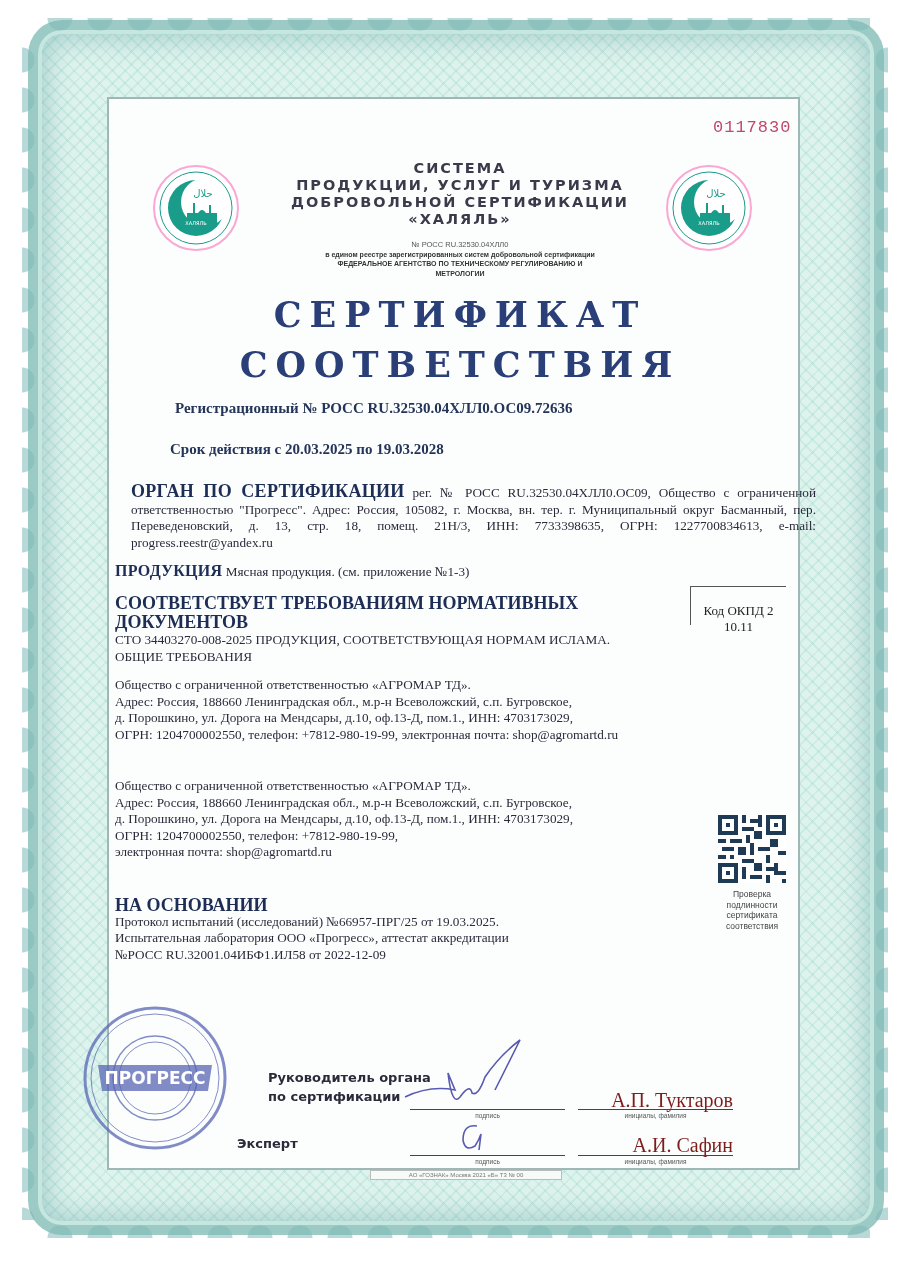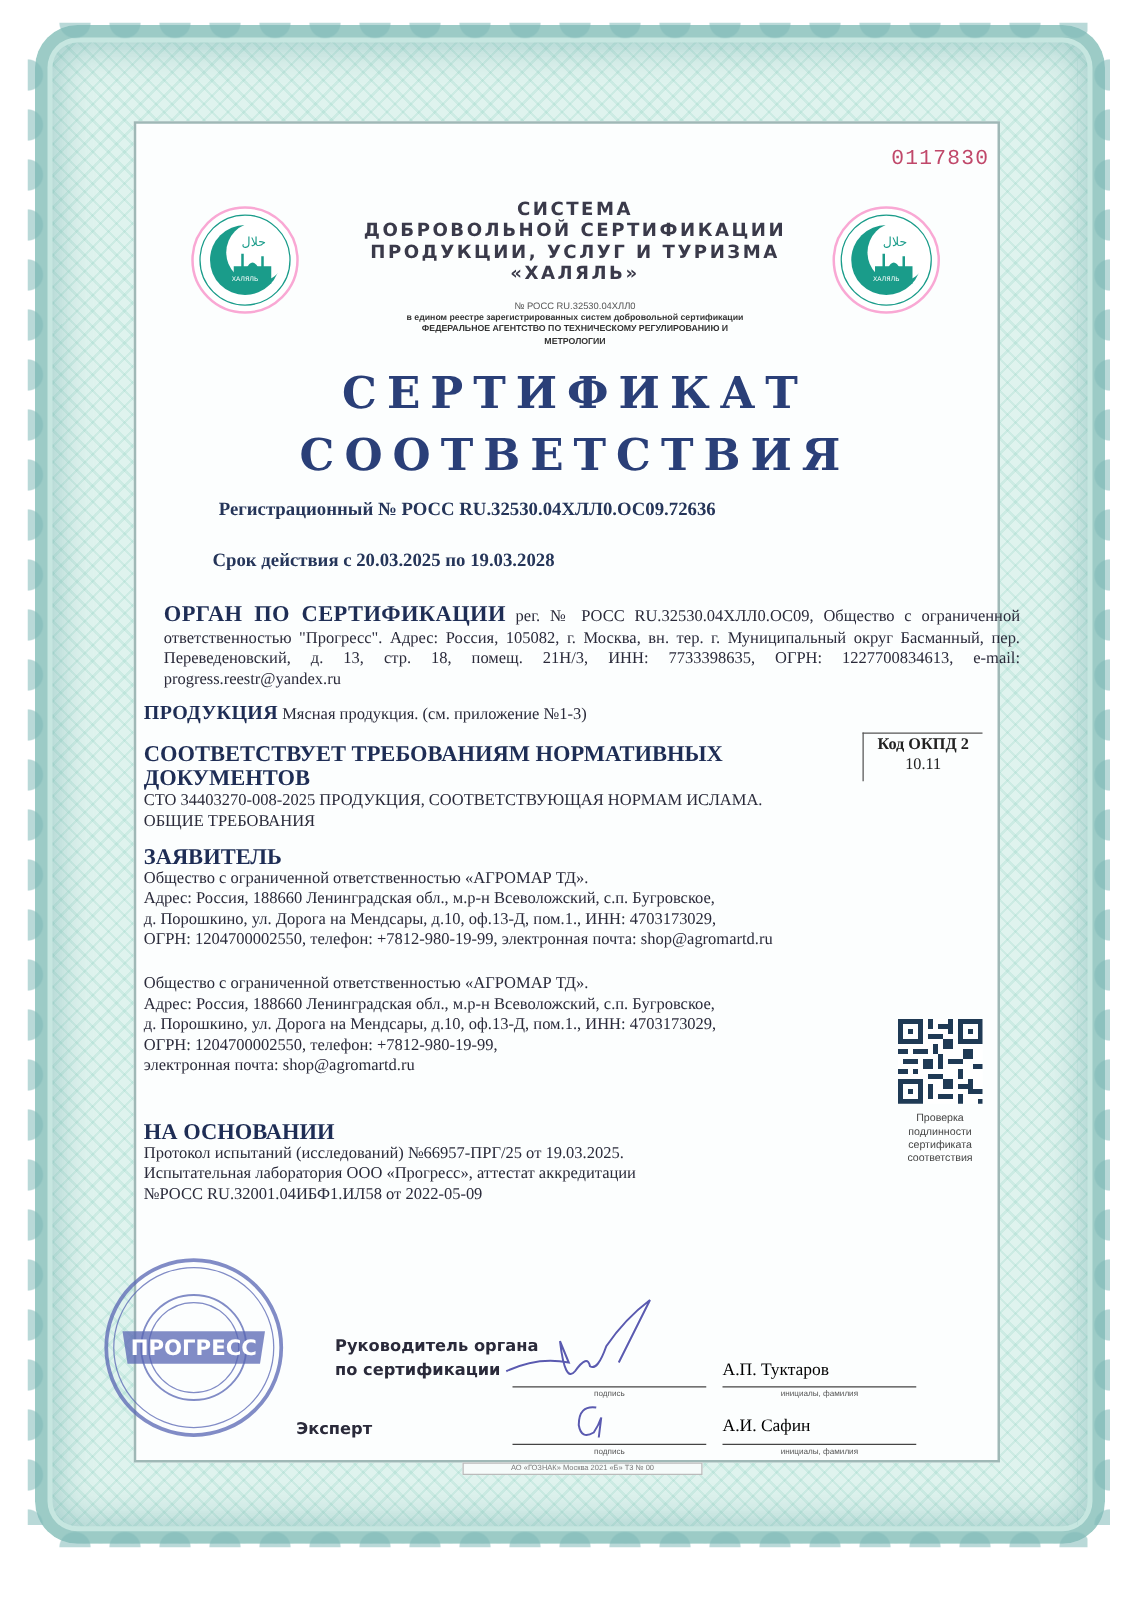--- a/index.html
+++ b/index.html
@@ -78,33 +78,33 @@
   .section { left:115px; width:685px; font-size:13.2px; line-height:16.5px; color:#2a2a3a; }
   .hdr { font-family:"Liberation Serif", serif; font-weight:bold; color:#1e2d55; font-size:18px; }
   .hdr-inline { font-weight:bold; color:#1e2d55; font-size:18px; letter-spacing:0.3px; }
   .justify { text-align:justify;margin-left:16px; }
 
   .okpd {
     left:690px; top:586px; width:95px; height:38px;
     border-top:1px solid #555; border-left:1px solid #555;
     text-align:center; font-size:13px; color:#222;
   }
-  .okpd .lbl { font-weight:bold; margin-top:0; }
+  .okpd .lbl { font-weight:normal; margin-top:16px; }
 
   .qr { left:718px; top:815px; width:68px; height:68px; }
   .qr-caption {
     left:712px; top:889px; width:80px; text-align:center;
     font-family:"Liberation Sans", sans-serif; font-size:8.5px; line-height:10.5px; color:#444;
   }
 
   .stamp { left:80px; top:1003px; width:150px; height:150px; }
   .sig-label { font-family:"DejaVu Sans", sans-serif; font-weight:bold; font-size:13px; color:#2a2a3a; line-height:19px; }
   .sig-line { height:1px; background:#444; }
   .tiny { font-family:"Liberation Sans", sans-serif; font-size:6.5px; color:#555; text-align:center; }
-  .name { font-size:14px; color:#000000; text-align:left; }
+  .name { font-size:20px; color:#7f1d1d; text-align:right; }
   .printer { left:370px; top:1170px; width:190px; text-align:center; font-family:"Liberation Sans", sans-serif; font-size:6px; color:#777; border:1px solid #bbb; background:#f6fbfa; padding:1px 0; }
 </style>
 </head>
 <body>
 
 <div class="cert-sheet"></div>
 <div class="scallop-top"></div>
 <div class="scallop-bottom"></div>
 <div class="scallop-left"></div>
 <div class="scallop-right"></div>
@@ -135,22 +135,22 @@
     <rect x="36" y="34" width="2" height="12" fill="#1a9c8a"></rect>
     <rect x="52" y="36" width="2" height="10" fill="#1a9c8a"></rect>
     <path d="M40 46 Q45 36 50 46 Z" fill="#1a9c8a"></path>
     <text x="46" y="28" font-size="10" fill="#1a9c8a" font-family="DejaVu Sans, sans-serif" text-anchor="middle">حلال</text>
     <text x="39" y="56" font-size="5" fill="#ffffff" font-family="DejaVu Sans, sans-serif" text-anchor="middle">ХАЛЯЛЬ</text>
   </svg>
 </div>
 
 <div class="abs system-title">
   <div>СИСТЕМА</div>
+  <div>ПРОДУКЦИИ, УСЛУГ И ТУРИЗМА</div>
   <div>ДОБРОВОЛЬНОЙ СЕРТИФИКАЦИИ</div>
-  <div>ПРОДУКЦИИ, УСЛУГ И ТУРИЗМА</div>
   <div>«ХАЛЯЛЬ»</div>
 </div>
 <div class="abs system-sub">
   <div class="reg">№ РОСС RU.32530.04ХЛЛ0</div>
   <div class="bold">в едином реестре зарегистрированных систем добровольной сертификации</div>
   <div class="bold">ФЕДЕРАЛЬНОЕ АГЕНТСТВО ПО ТЕХНИЧЕСКОМУ РЕГУЛИРОВАНИЮ И</div>
   <div class="bold">МЕТРОЛОГИИ</div>
 </div>
 
 <div class="abs cert-title">
@@ -176,40 +176,39 @@
   <div class="hdr" style="line-height:19px;">ДОКУМЕНТОВ</div>
   <div>СТО 34403270-008-2025 ПРОДУКЦИЯ, СООТВЕТСТВУЮЩАЯ НОРМАМ ИСЛАМА.</div>
   <div>ОБЩИЕ ТРЕБОВАНИЯ</div>
 </div>
 <div class="abs okpd">
   <div class="lbl">Код ОКПД 2</div>
   <div>10.11</div>
 </div>
 
 <div class="abs section" style="top:677px;">
-  <div class="hdr">ЗАЯВИТЕЛЬ</div>
   <div>Общество с ограниченной ответственностью «АГРОМАР ТД».</div>
   <div>Адрес: Россия, 188660 Ленинградская обл., м.р-н Всеволожский, с.п. Бугровское,</div>
   <div>д. Порошкино, ул. Дорога на Мендсары, д.10, оф.13-Д, пом.1., ИНН: 4703173029,</div>
   <div>ОГРН: 1204700002550, телефон: +7812-980-19-99, электронная почта: shop@agromartd.ru</div>
 </div>
 
 <div class="abs section" style="top:778px;">
   <div>Общество с ограниченной ответственностью «АГРОМАР ТД».</div>
   <div>Адрес: Россия, 188660 Ленинградская обл., м.р-н Всеволожский, с.п. Бугровское,</div>
   <div>д. Порошкино, ул. Дорога на Мендсары, д.10, оф.13-Д, пом.1., ИНН: 4703173029,</div>
   <div>ОГРН: 1204700002550, телефон: +7812-980-19-99,</div>
   <div>электронная почта: shop@agromartd.ru</div>
 </div>
 
 <div class="abs section" style="top:897px;">
   <div class="hdr">НА ОСНОВАНИИ</div>
   <div>Протокол испытаний (исследований) №66957-ПРГ/25 от 19.03.2025.</div>
   <div>Испытательная лаборатория ООО «Прогресс», аттестат аккредитации</div>
-  <div>№РОСС RU.32001.04ИБФ1.ИЛ58 от 2022-05-09</div>
+  <div>№РОСС RU.32001.04ИБФ1.ИЛ58 от 2022-12-09</div>
 </div>
 
 <div class="abs qr">
   <svg width="68" height="68" viewBox="0 0 17 17" shape-rendering="crispEdges">
     <rect width="17" height="17" fill="#ffffff"></rect>
     <g fill="#1f3a55">
       <rect x="0" y="0" width="5" height="5"></rect>
         <rect x="1" y="1" width="3" height="3" fill="#fff"></rect>
         <rect x="2" y="2" width="1" height="1"></rect>
       <rect x="12" y="0" width="5" height="5"></rect>

